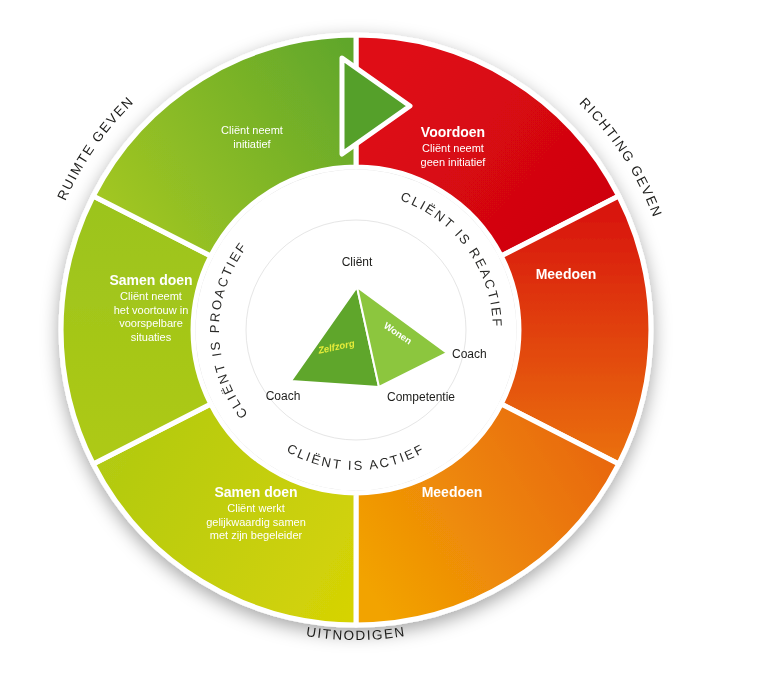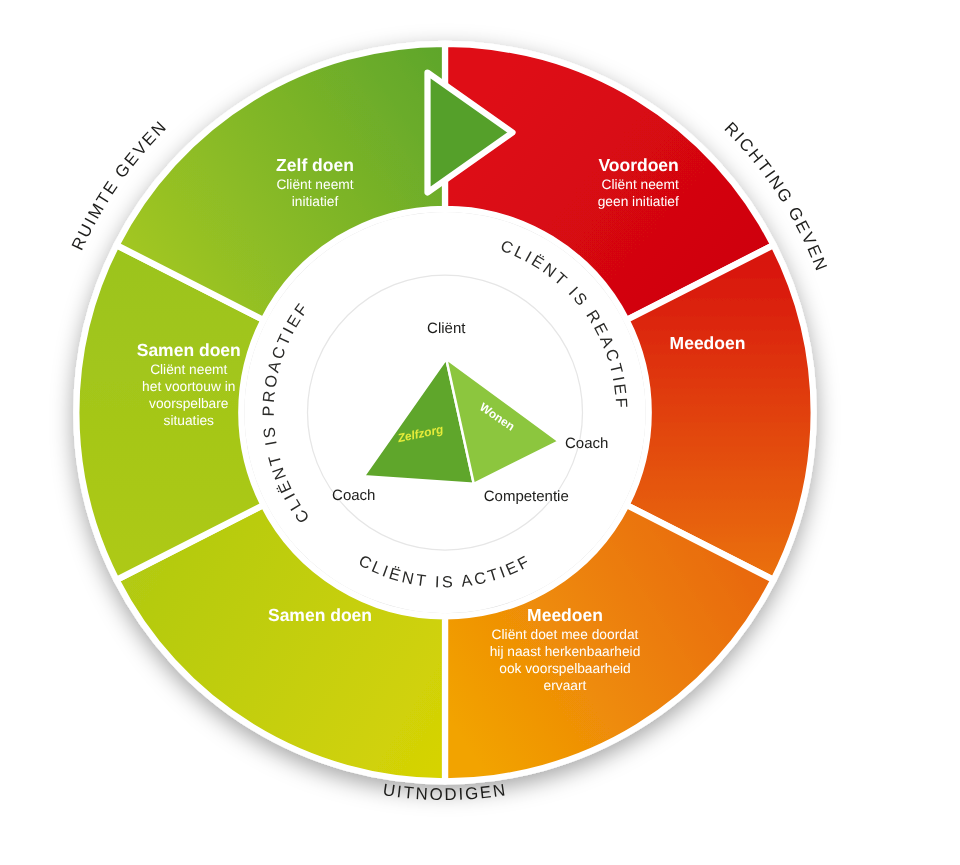--- a/index.html
+++ b/index.html
@@ -12,21 +12,21 @@
   .inner-label{font-size:13px;letter-spacing:2.2px;fill:#2a2a28;font-weight:400;}
   .pyr-label{font-size:12px;fill:#1d1d1b;}
   .face-label-left{font-size:9.5px;font-weight:bold;font-style:italic;fill:#e6ec3a;}
   .face-label-right{font-size:9.5px;font-weight:bold;fill:#ffffff;}
   .seg-text{
     position:absolute;color:#ffffff;text-align:center;pointer-events:none;
   }
   .seg-title{font-weight:bold;font-size:14px;margin-bottom:2px;}
   .seg-body{font-size:11px;line-height:1.24;white-space:pre-line;}
   .seg-zelf   {left:162px;top:124px;width:180px;}
-  .seg-voor   {left:363px;top:124px;width:180px;text-align:right;}
+  .seg-voor   {left:363px;top:124px;width:180px;}
   .seg-mee-r  {left:481px;top:266px;width:170px;}
   .seg-mee-b  {left:352px;top:484px;width:200px;}
   .seg-samen-b{left:156px;top:484px;width:200px;}
   .seg-samen-l{left:76px; top:272px;width:150px;}
 </style>
 </head>
 <body>
 
 <div class="stage">
 
@@ -107,41 +107,39 @@
       <text class="face-label-left" x="337" y="350" text-anchor="middle" transform="rotate(-12 337 350)">Zelfzorg</text>
       <text class="face-label-right" x="396" y="336" text-anchor="middle" transform="rotate(34 396 336)">Wonen</text>
       <text class="pyr-label" x="357" y="266" text-anchor="middle">Cliënt</text>
       <text class="pyr-label" x="283" y="400" text-anchor="middle">Coach</text>
       <text class="pyr-label" x="452" y="358" text-anchor="start">Coach</text>
       <text class="pyr-label" x="421" y="401" text-anchor="middle">Competentie</text>
     </g>
   </svg>
 
   <div class="seg-text seg-zelf">
-    <div class="seg-title">Zelf doen</div>
     <div class="seg-body">Cliënt neemt
 initiatief</div>
   </div>
   <div class="seg-text seg-voor">
     <div class="seg-title">Voordoen</div>
     <div class="seg-body">Cliënt neemt
 geen initiatief</div>
   </div>
   <div class="seg-text seg-mee-r">
     <div class="seg-title">Meedoen</div>
   </div>
   <div class="seg-text seg-mee-b">
     <div class="seg-title">Meedoen</div>
-    <div class="seg-body">Cliënt doet mee doordat
-hij naast herkenbaarheid
-ook voorspelbaarheid
-ervaart</div>
   </div>
   <div class="seg-text seg-samen-b">
     <div class="seg-title">Samen doen</div>
+    <div class="seg-body">Cliënt werkt
+gelijkwaardig samen
+met zijn begeleider</div>
   </div>
   <div class="seg-text seg-samen-l">
     <div class="seg-title">Samen doen</div>
     <div class="seg-body">Cliënt neemt
 het voortouw in
 voorspelbare
 situaties</div>
   </div>
 
 </div>

